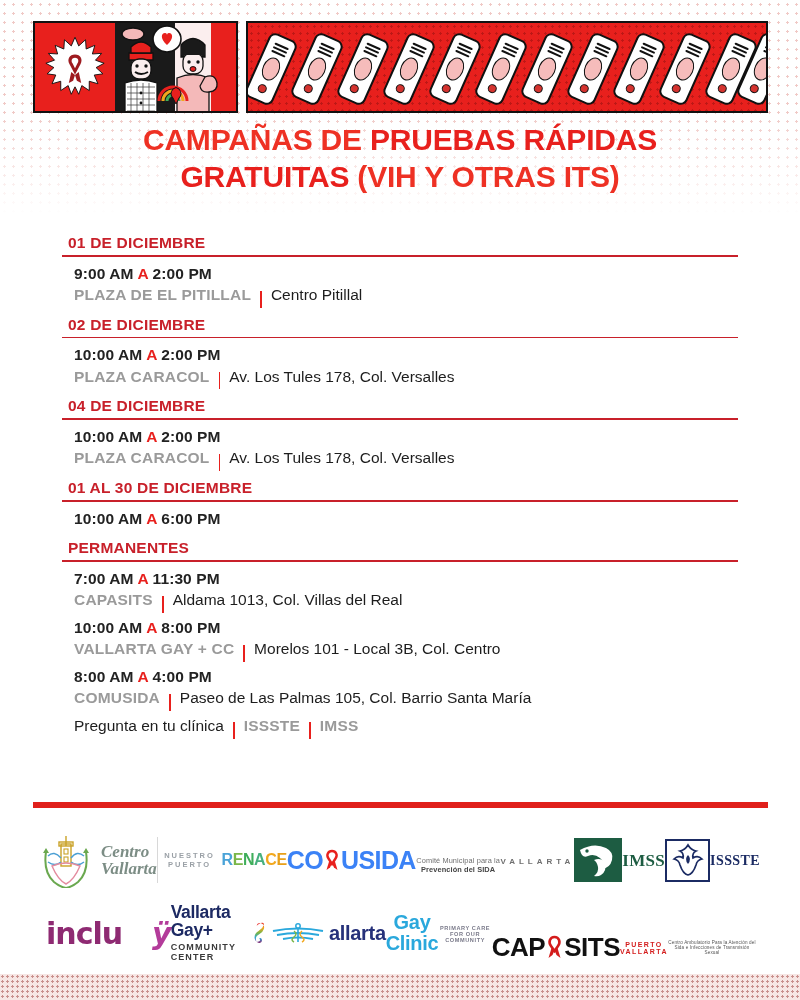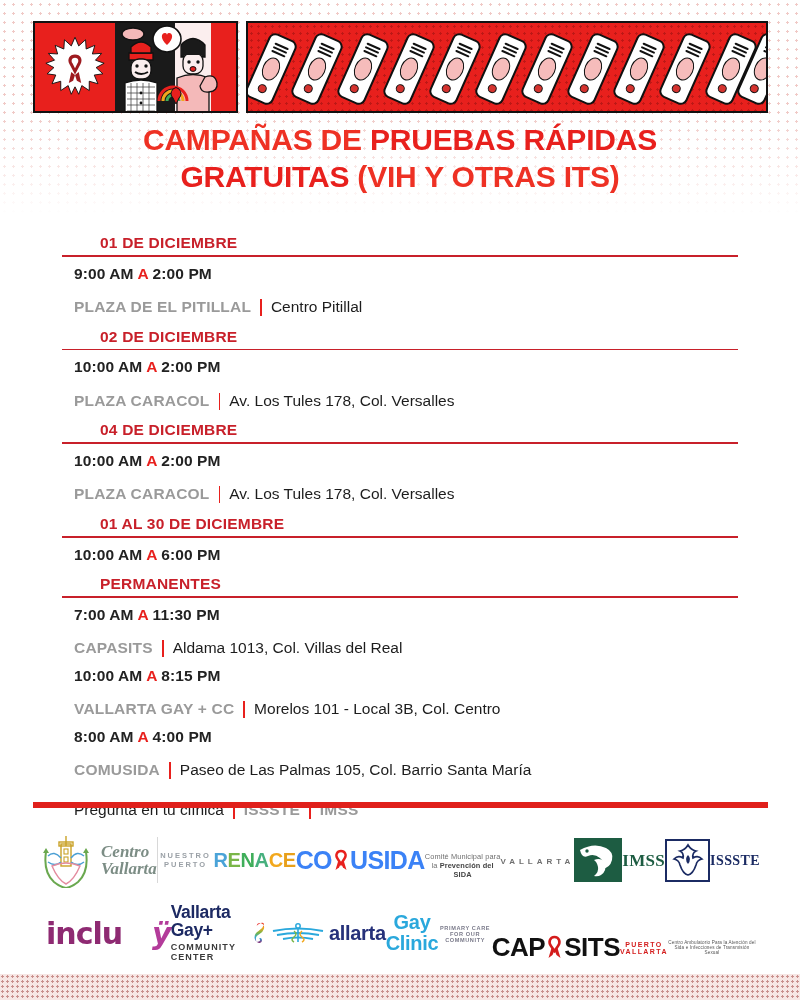--- a/index.html
+++ b/index.html
@@ -154,44 +154,43 @@
     z-index: 2;
   }
   .group { margin-bottom: 2px; }
 
   .date-head {
     font-size: 15.5px;
     font-weight: 800;
     color: #c8202a;
     letter-spacing: 0.2px;
     padding: 4px 0 3px 6px;
-    margin-left: 32px;
   }
   .rule {
     height: 1.6px;
     background: #c8202a;
     width: 100%;
     margin-bottom: 4px;
   }
 
   .entry { padding: 2px 0 4px 12px; }
   .time {
     font-size: 15.5px;
     font-weight: 700;
     color: #222222;
     letter-spacing: 0.1px;
     line-height: 1.38;
   }
   .time .a { color: #e8201d; font-weight: 700; }
 
   .venue-row {
     display: flex;
-    align-items: flex-start;
+    align-items: flex-end;
     line-height: 1.34;
-    margin-top: 13px;
+    margin-top: 1px;
   }
   .venue {
     font-size: 15.5px;
     font-weight: 800;
     color: #9a9a9a;
     letter-spacing: 0.2px;
     white-space: nowrap;
   }
   .pipe {
     display: inline-block;
@@ -259,21 +258,21 @@
 
   
   .renace { text-align: center; }
   .renace-top {
     font-size: 7.5px;
     font-weight: 700;
     letter-spacing: 2.0px;
     color: #9aa0a6;
   }
   .renace-main {
-    font-size: 20px;
+    font-size: 16px;
     font-weight: 800;
     letter-spacing: -0.4px;
     line-height: 1.05;
   }
   .rn-1 { color: #4aa3d8; } .rn-2 { color: #7ab648; }
   .rn-3 { color: #3fae5a; } .rn-4 { color: #47b07e; }
   .rn-5 { color: #f2a81d; } .rn-6 { color: #e8a01a; }
 
   
   .comusida { text-align: center; }
@@ -658,21 +657,21 @@
           <span class="venue">CAPASITS</span>
           <span class="pipe"></span>
           <span class="addr">Aldama 1013, Col. Villas del Real</span>
         </div>
       </div>
 
       <div class="entry">
         <div class="time">
           <span>10:00 AM</span>
           <span class="a">A</span>
-          <span>8:15 PM</span>
+          <span>8:00 PM</span>
         </div>
         <div class="venue-row">
           <span class="venue">VALLARTA GAY + CC</span>
           <span class="pipe"></span>
           <span class="addr">Morelos 101 - Local 3B, Col. Centro</span>
         </div>
       </div>
 
       <div class="entry">
         <div class="time">

